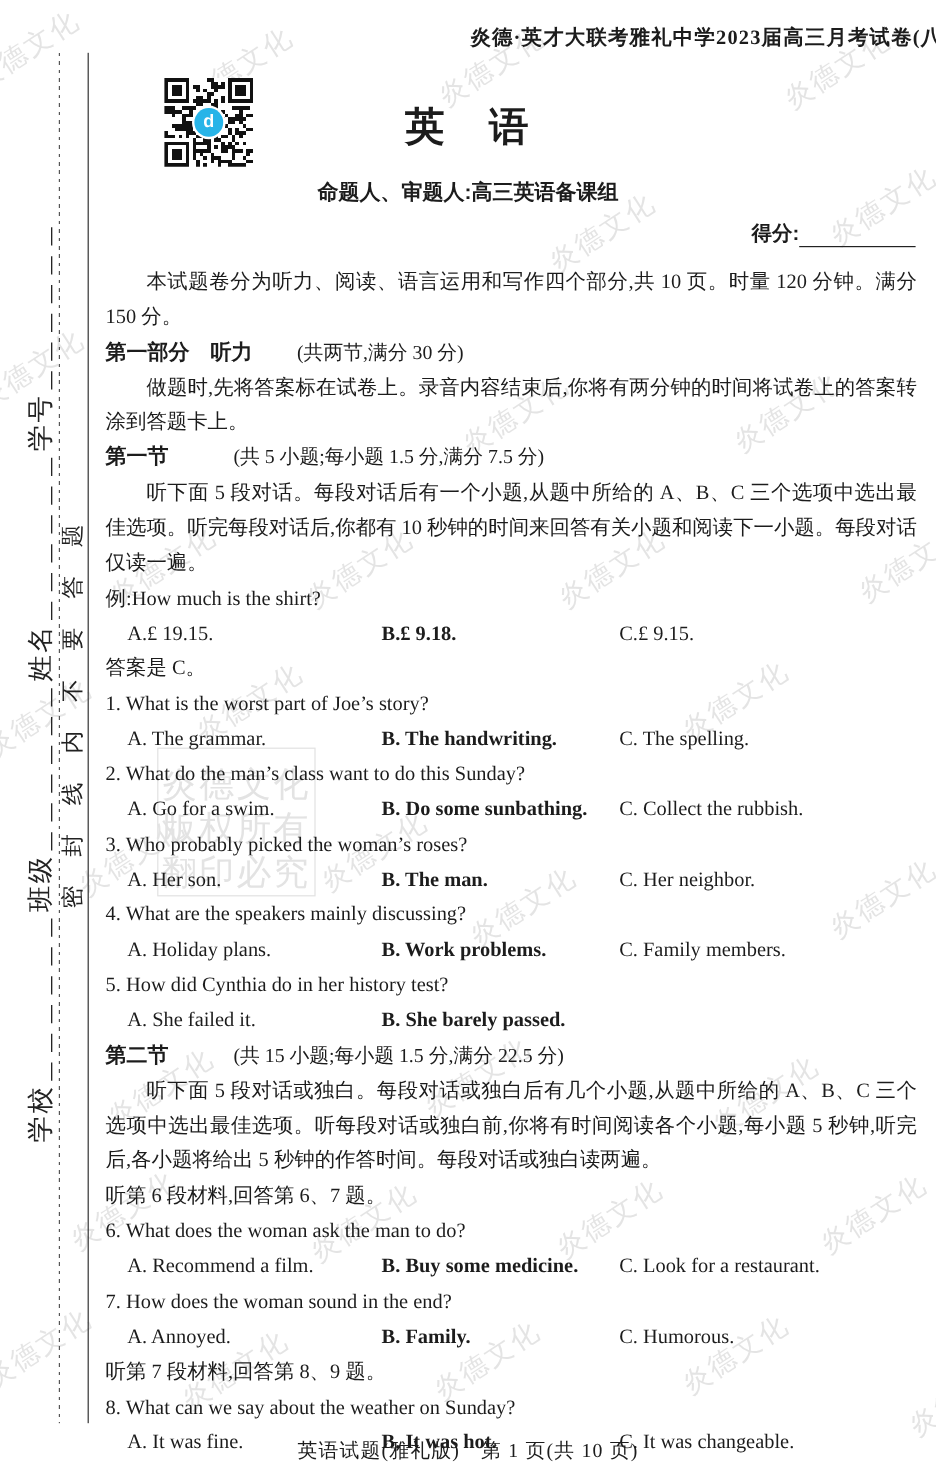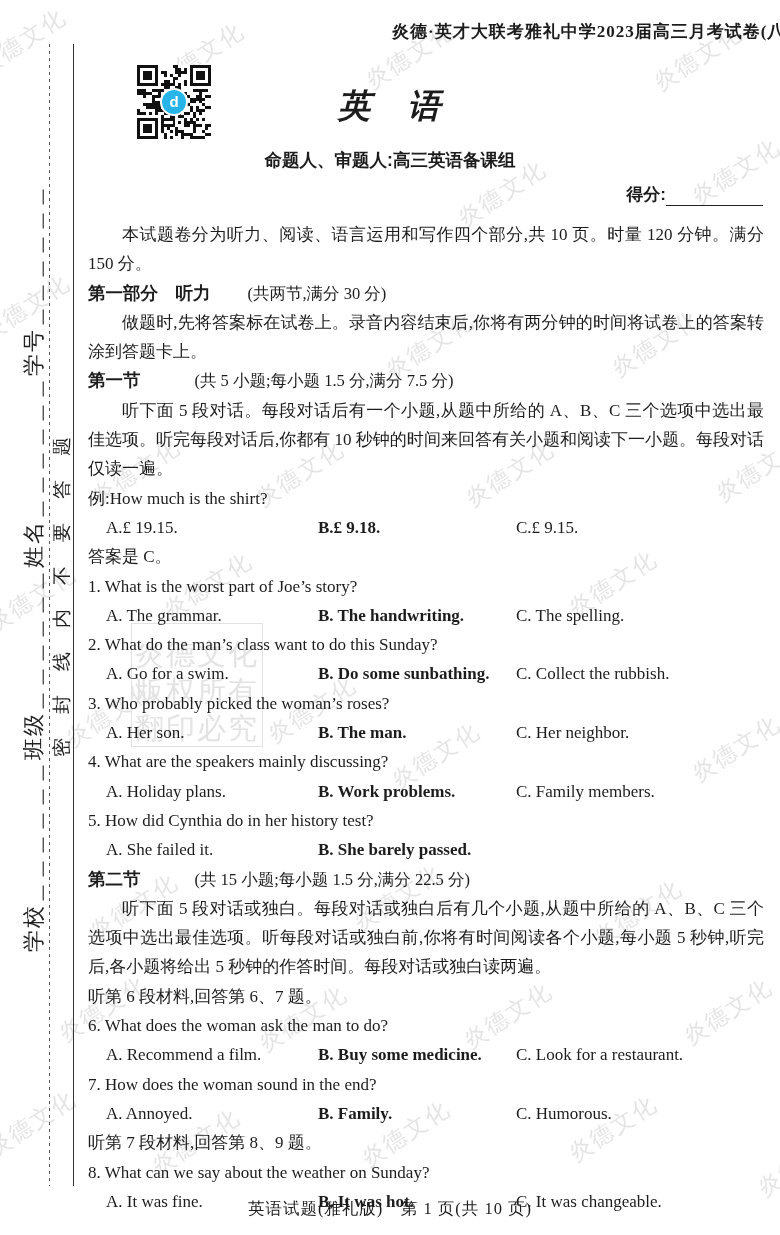--- a/index.html
+++ b/index.html
@@ -45,21 +45,21 @@
   }
   .qr-wrap{position:absolute;left:137px;top:65px;width:74px;height:74px;z-index:3;}
   .qr-wrap svg{display:block;}
   .qr-icon{
     position:absolute;left:25px;top:25px;width:24px;height:24px;border-radius:50%;
     background:#27b4e8;box-shadow:0 0 0 2px #fff;color:#fff;
     font-family:var(--sans);font-weight:bold;font-size:15px;line-height:23px;text-align:center;
   }
   .subject-title{
     position:absolute;left:0;top:84px;width:100%;text-align:center;z-index:2;
-    font-family:var(--sans);font-weight:bold;font-size:33px;letter-spacing:2px;font-style:italic;
+    font-family:var(--sans);font-weight:bold;font-size:33px;letter-spacing:2px;
   }
   .setters{
     position:absolute;left:0;top:148px;width:100%;text-align:center;z-index:2;
     font-family:var(--sans);font-weight:bold;font-size:17.5px;
   }
   .score{
     position:absolute;top:183px;right:17px;z-index:2;display:flex;align-items:flex-end;
     font-family:var(--sans);font-weight:bold;font-size:17px;
   }
   .score-line{display:inline-block;width:97px;border-bottom:1.5px solid #222;height:16px;}

